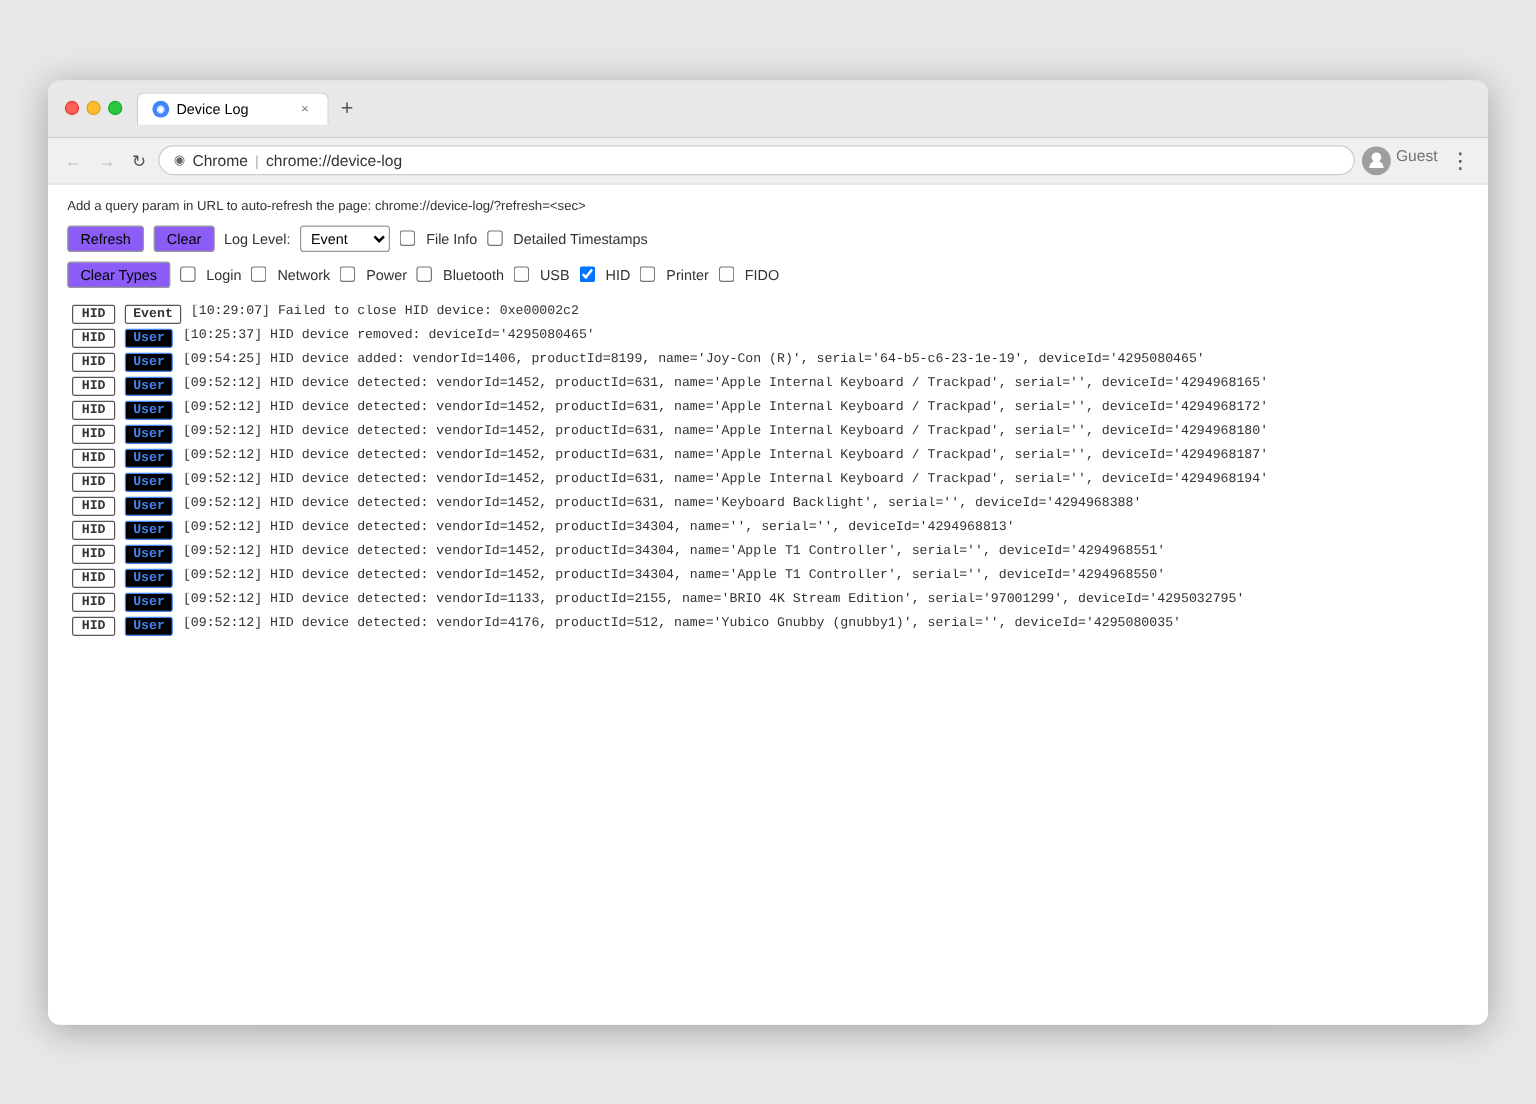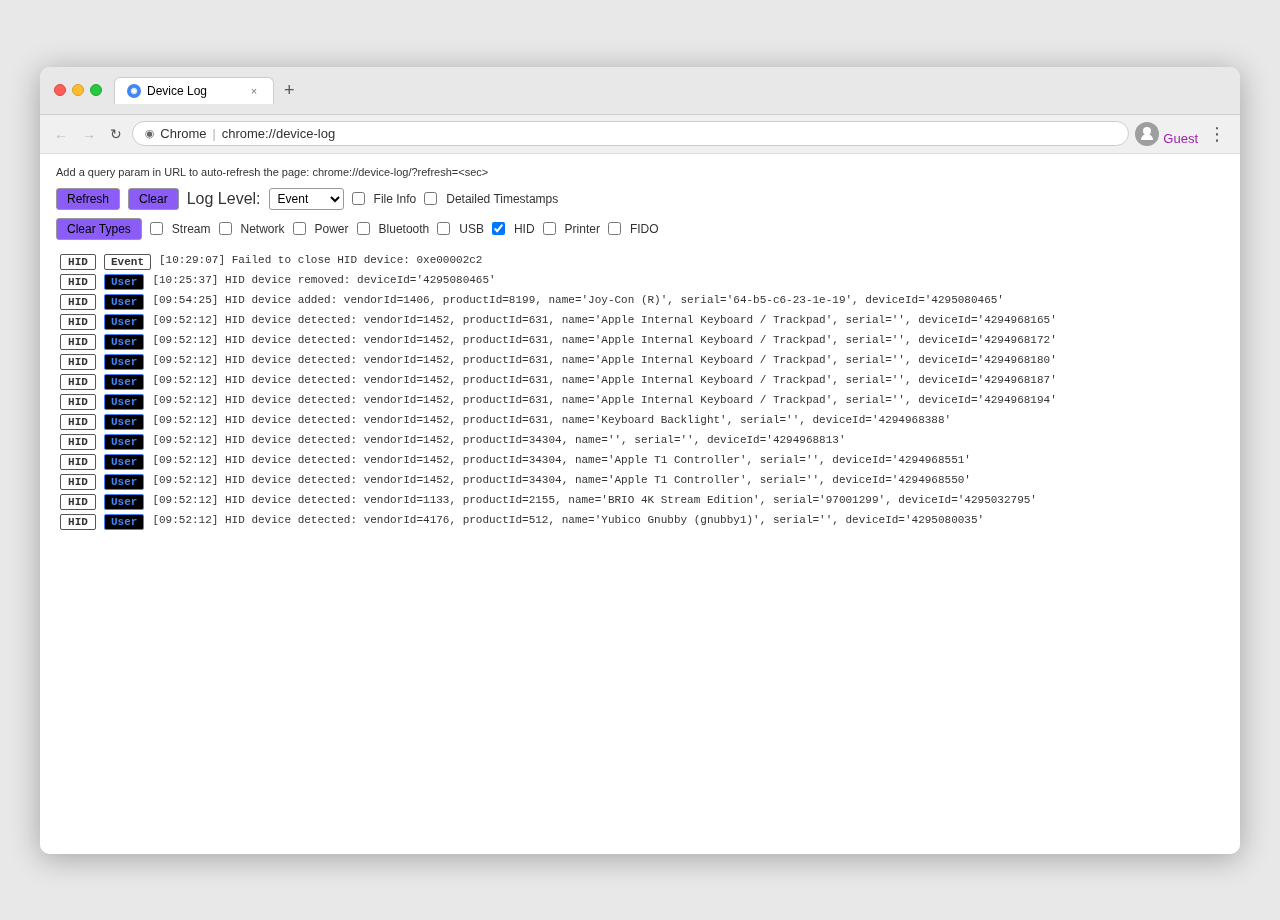--- a/index.html
+++ b/index.html
@@ -119,27 +119,27 @@
     .menu-btn {
       background: none;
       border: none;
       cursor: pointer;
       font-size: 18px;
       color: #555;
       padding: 2px 4px;
     }
     .guest-btn {
       display: flex;
-      align-items: flex-end;
+      align-items: flex-start;
       gap: 4px;
       background: none;
       border: none;
       cursor: pointer;
       font-size: 13px;
-      color: #a21caf;
+      color: #737373;
     }
     .guest-avatar {
       width: 24px;
       height: 24px;
       background: #9e9e9e;
       border-radius: 50%;
       display: flex;
       align-items: center;
       justify-content: center;
       color: white;
@@ -163,21 +163,21 @@
     }
     .btn {
       background: #8b5cf6;
       border: 1px solid #999;
       border-radius: 3px;
       padding: 3px 10px;
       font-size: 12px;
       cursor: pointer;
     }
     .log-level-label {
-      font-size: 16px;
+      font-size: 12px;
       color: #333;
     }
     .log-level-select {
       font-size: 12px;
       padding: 2px 4px;
       border: 1px solid #999;
       border-radius: 3px;
       background: white;
     }
     .checkbox-label {
@@ -309,21 +309,21 @@
       <label class="checkbox-label">
         <input type="checkbox" style="">
         <span>Detailed Timestamps</span>
       </label>
     </div>
 
     <div class="types-row">
       <button class="btn">Clear Types</button>
       <label class="checkbox-label">
         <input type="checkbox" style="">
-        <span>Stream</span>
+        <span>Login</span>
       </label>
       <label class="checkbox-label">
         <input type="checkbox" style="">
         <span>Network</span>
       </label>
       <label class="checkbox-label">
         <input type="checkbox" style="">
         <span>Power</span>
       </label>
       <label class="checkbox-label">

